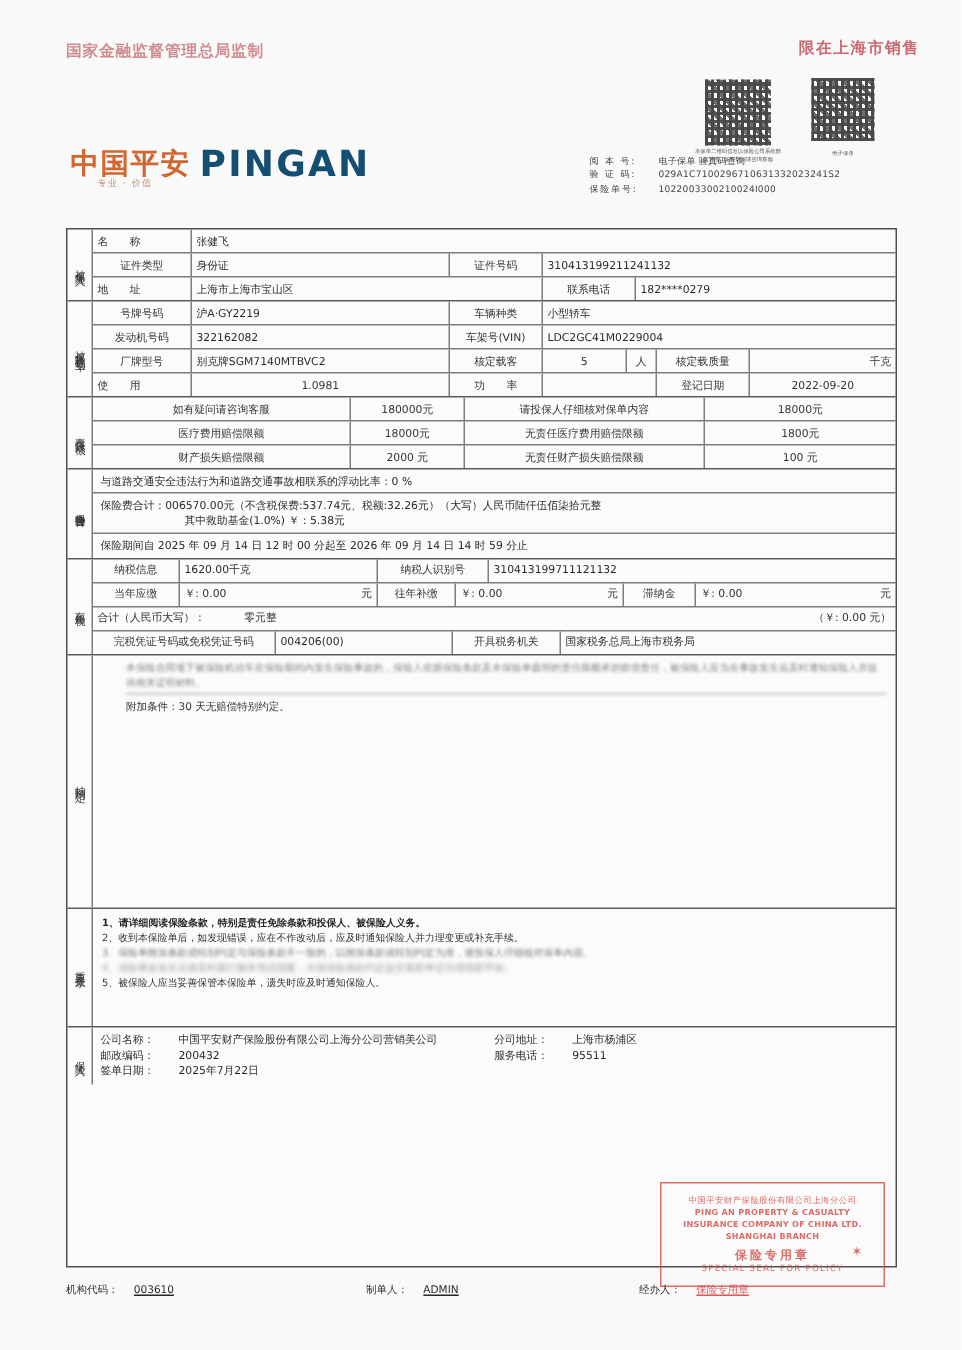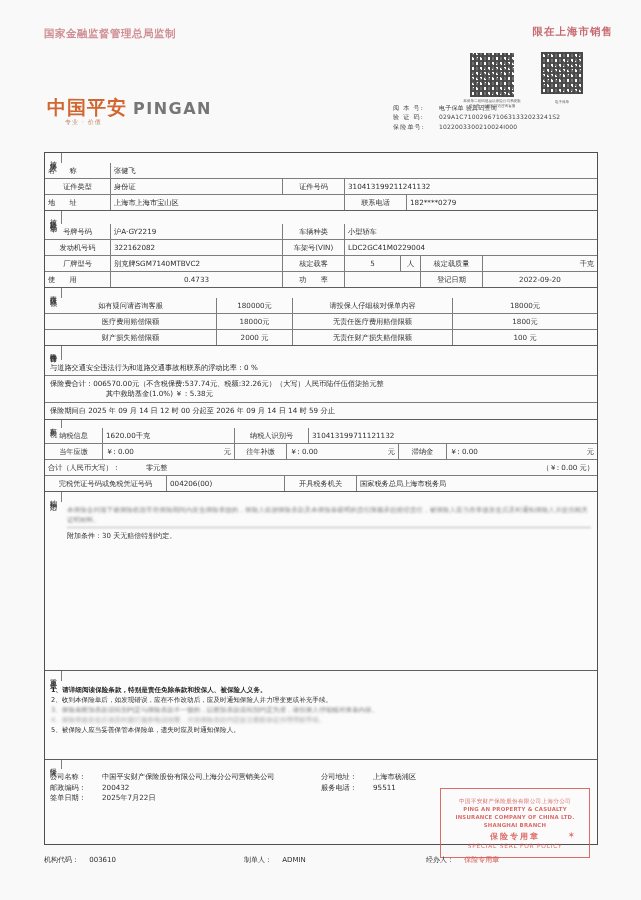--- a/index.html
+++ b/index.html
@@ -30,21 +30,21 @@
     opacity: 0.9; filter: blur(0.35px);
   }
 
   .logo-wrap { position: absolute; left: 47px; top: 95px; }
   .logo-cn {
     font-size: 19px; font-weight: bold; color: #d4622a;
     letter-spacing: 1px; display: inline-block;
     vertical-align: middle; filter: blur(0.3px);
   }
   .logo-en {
-    font-size: 16px; font-weight: bold; color: #737373;
+    font-size: 24px; font-weight: bold; color: #0c4a6e;
     letter-spacing: 1.5px; display: inline-block;
     vertical-align: middle; margin-left: 6px; filter: blur(0.25px);
   }
   .logo-tag {
     position: absolute; left: 18px; top: 23px;
     font-size: 6px; color: #c08a6a; letter-spacing: 1px;
   }
 
   
   .qr {
@@ -102,21 +102,21 @@
 
   
   .vside {
     width: 17px; flex: none;
     border-right: 0.7px solid #7a7a7a;
     display: flex; align-items: center; justify-content: center;
     font-size: 7px; color: #2e2e2e;
     writing-mode: vertical-rl; text-orientation: upright;
     letter-spacing: 1.5px; padding: 2px 0;
   }
-  .sect { display: flex; border-bottom: 1.1px solid #585858; flex-direction: column; }
+  .sect { display: flex; border-bottom: 1.1px solid #585858; }
   .sect:last-child { border-bottom: none; }
   .sect-body { flex: 1; min-width: 0; }
 
   
   .fullrow {
     font-size: 7.2px; color: #242424;
     padding: 2.5px 5px; line-height: 1.45;
     border-bottom: 0.7px solid #7a7a7a;
   }
   .fullrow:last-child { border-bottom: none; }
@@ -168,21 +168,21 @@
   .seal-en2 { font-size: 5.8px; letter-spacing: 0.8px; margin-top: 1px; }
   .seal-star {
     position: absolute; right: 14px; bottom: 17px;
     font-size: 9px; color: #d9544f;
   }
 
   
   .footer { position: absolute; left: 44px; top: 855px; width: 554px; }
   .f-item { position: absolute; font-size: 7px; color: #333; filter: blur(0.35px); }
   .f-lbl { color: #2b2b2b; }
-  .f-val { color: #1f1f1f; margin-left: 8px; }
+  .f-val { color: #1f1f1f; margin-left: 8px; text-decoration: underline; }
 </style>
 </head>
 <body>
 
 <div id="page">
 
   <div class="hdr-regulator">国家金融监督管理总局监制</div>
   <div class="hdr-sale-area">限在上海市销售</div>
 
   <div class="logo-wrap">
@@ -254,21 +254,21 @@
           <div class="cell lbl-c" style="width:66px">厂牌型号</div>
           <div class="cell val" style="width:172px">别克牌SGM7140MTBVC2</div>
           <div class="cell lbl-c" style="width:62px">核定载客</div>
           <div class="cell val-c" style="width:56px">5</div>
           <div class="cell val-c" style="width:20px">人</div>
           <div class="cell lbl-c" style="width:62px">核定载质量</div>
           <div class="cell val-r" style="flex:1">千克</div>
         </div>
         <div class="row">
           <div class="cell lbl" style="width:66px">使　　用</div>
-          <div class="cell val-c" style="width:172px">0.4733</div>
+          <div class="cell val-c" style="width:172px">1.0981</div>
           <div class="cell lbl-c" style="width:62px">功　　率</div>
           <div class="cell val-c" style="width:76px"></div>
           <div class="cell lbl-c" style="width:62px">登记日期</div>
           <div class="cell val-c" style="flex:1">2022-09-20</div>
         </div>
       </div>
     </div>
 
     <div class="sect">
       <div class="vside">责任限额</div>

